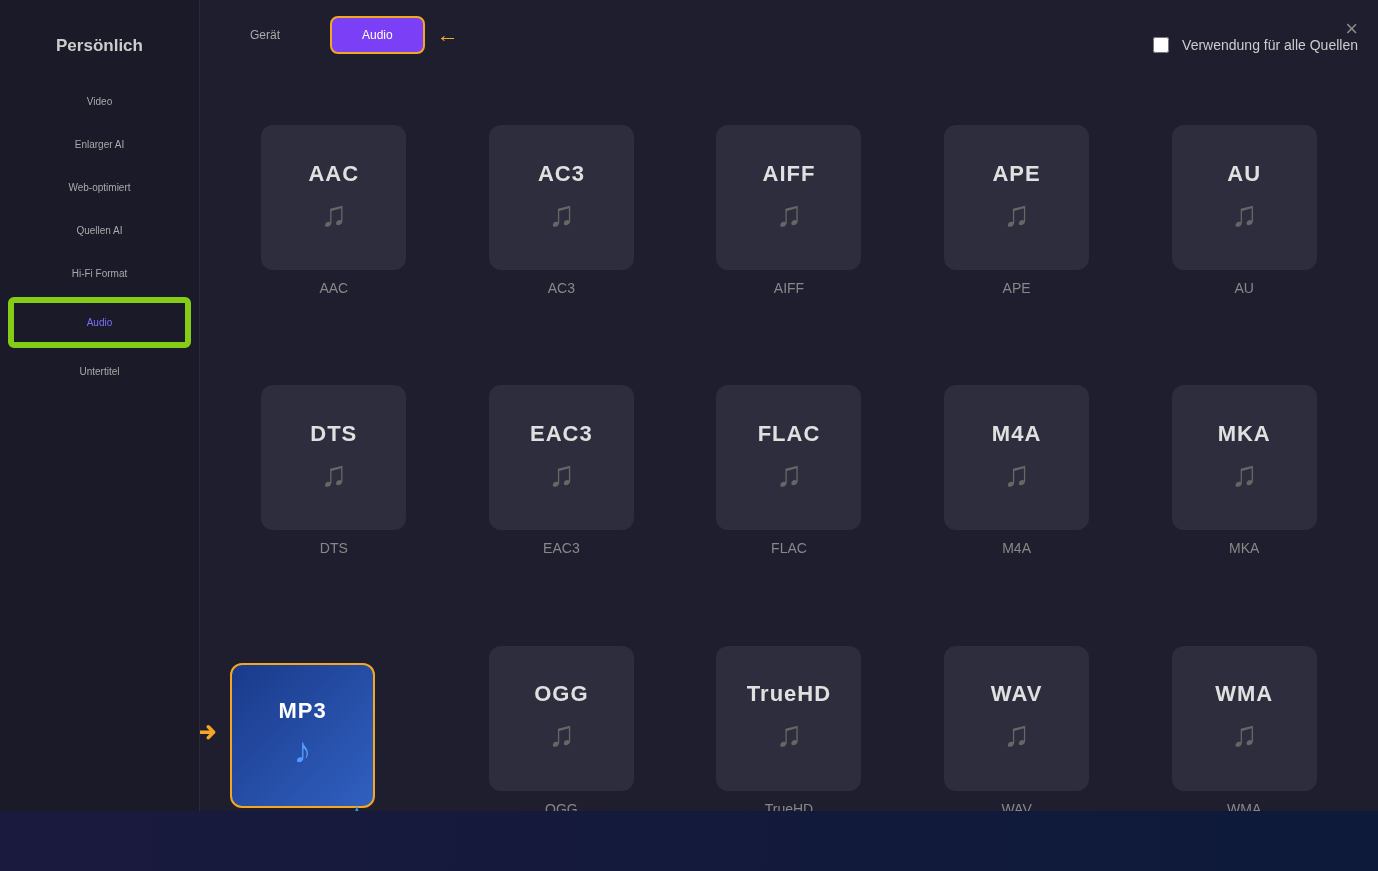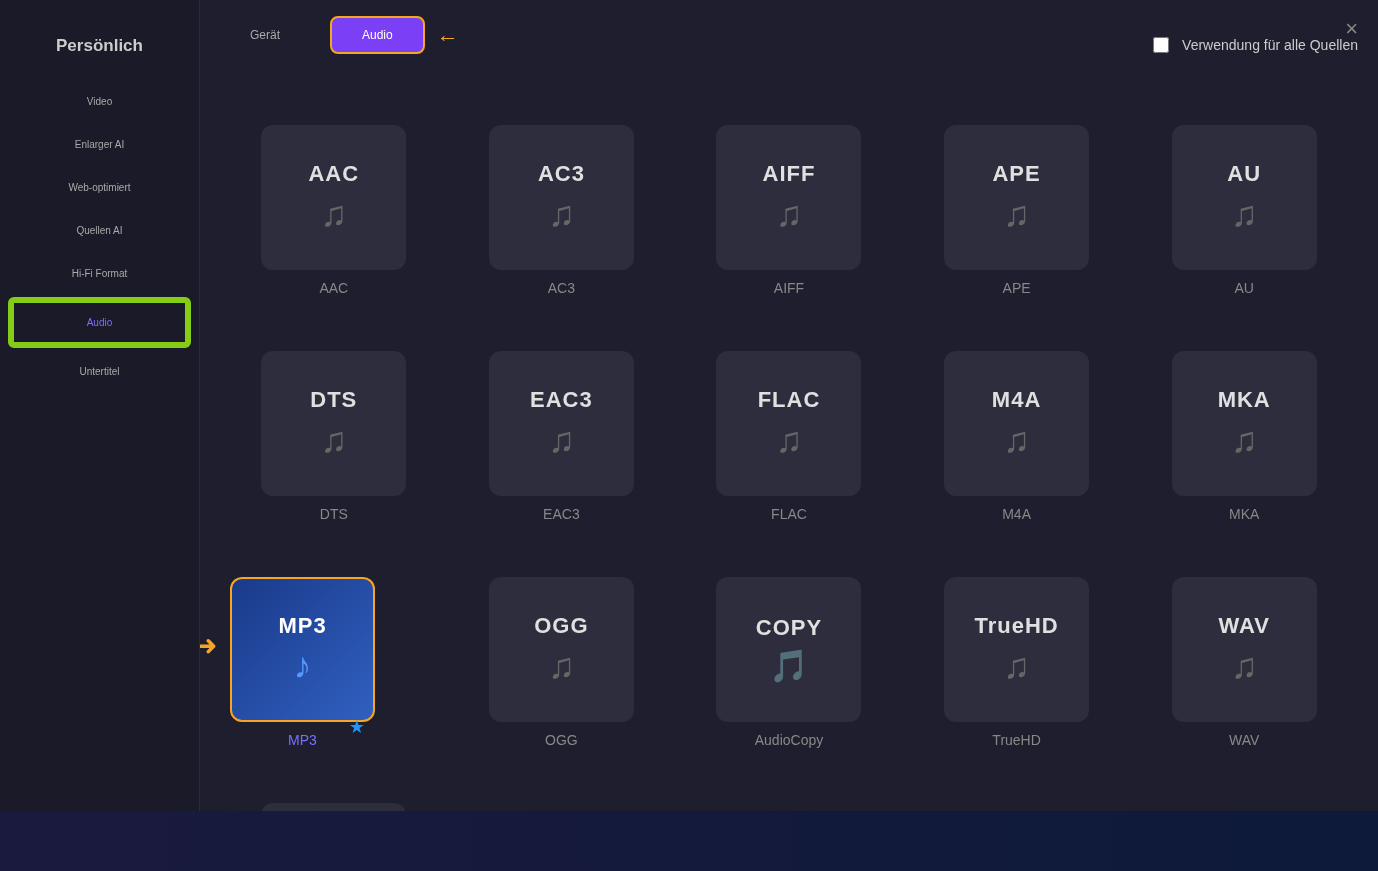--- a/index.html
+++ b/index.html
@@ -352,27 +352,20 @@
       </div>
 
       <div class="format-item">
         <div class="format-card">
           <span class="format-card-label">OGG</span>
           <span class="music-icon">♫</span>
         </div>
         <span class="format-name">OGG</span>
       </div>
 
-      <div class="format-item">
-        <div class="format-card">
-          <span class="format-card-label">COPY</span>
-          <span class="music-icon" style="font-size:32px;">🎵</span>
-        </div>
-        <span class="format-name">AudioCopy</span>
-      </div>
 
       <div class="format-item">
         <div class="format-card">
           <span class="format-card-label">TrueHD</span>
           <span class="music-icon">♫</span>
         </div>
         <span class="format-name">TrueHD</span>
       </div>
 
       <div class="format-item">

